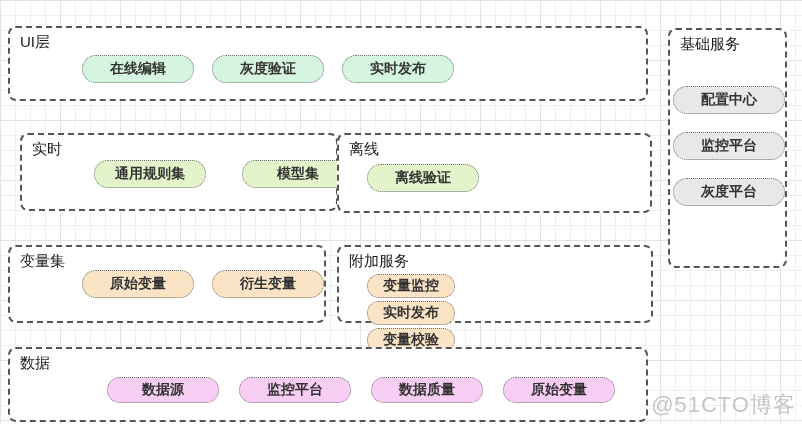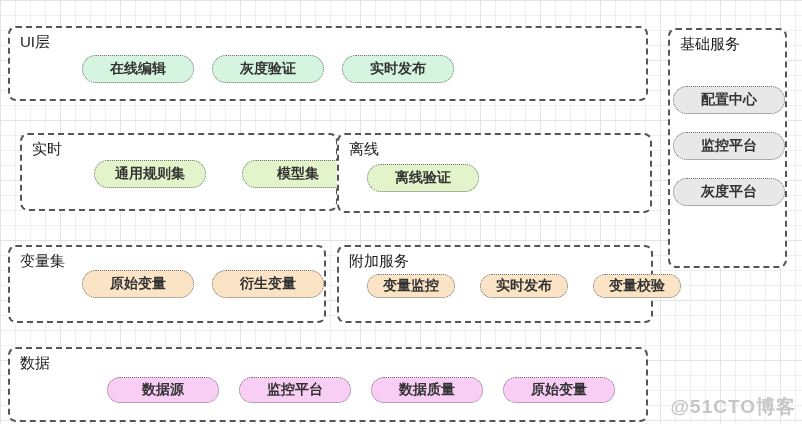--- a/index.html
+++ b/index.html
@@ -36,30 +36,30 @@
 
   #g-ui  {left:8px;  top:13px;  width:640px;height:75px;}
   #g-ui .chips  {top:27px;left:72px;gap:18px;}
   #g-rt  {left:20px;  top:120px; width:318px;height:78px;}
   #g-rt .chips  {top:25px;left:72px;gap:36px;}
   #g-off {left:337px;top:120px; width:315px;height:80px;}
   #g-off .chips {top:29px;left:28px;gap:25px;}
   #g-var {left:8px;  top:232px; width:318px;height:78px;}
   #g-var .chips {top:23px;left:72px;gap:18px;align-items:flex-end;}
   #g-add {left:337px;top:232px; width:316px;height:78px;}
-  #g-add .chips {top:27px;left:28px;gap:25px;}
+  #g-add .chips {top:27px;left:28px;gap:3px;flex-direction:column;}
   #g-add .chip  {width:88px;height:24px;}
   #g-data{left:8px;  top:334px; width:640px;height:75px;}
   #g-data .chips{top:28px;left:72px;gap:20px;padding-left:25px;}
   #g-data .chip {height:26px;}
   #g-base{left:668px;top:15px;  width:119px;height:240px;}
   #g-base .chips{top:56px;left:3px;flex-direction:column;gap:18px;}
 
   .watermark{
-    position:absolute;right:6px;bottom:4px;font-size:19px;font-weight:700;
+    position:absolute;right:6px;bottom:4px;font-size:22px;font-weight:400;
     color:#c6c6c6;letter-spacing:1px;
   }
 </style>
 </head>
 <body>
 
 <div class="screen">
 
   <div class="group" id="g-ui">
     <div class="group-title">UI层</div>

